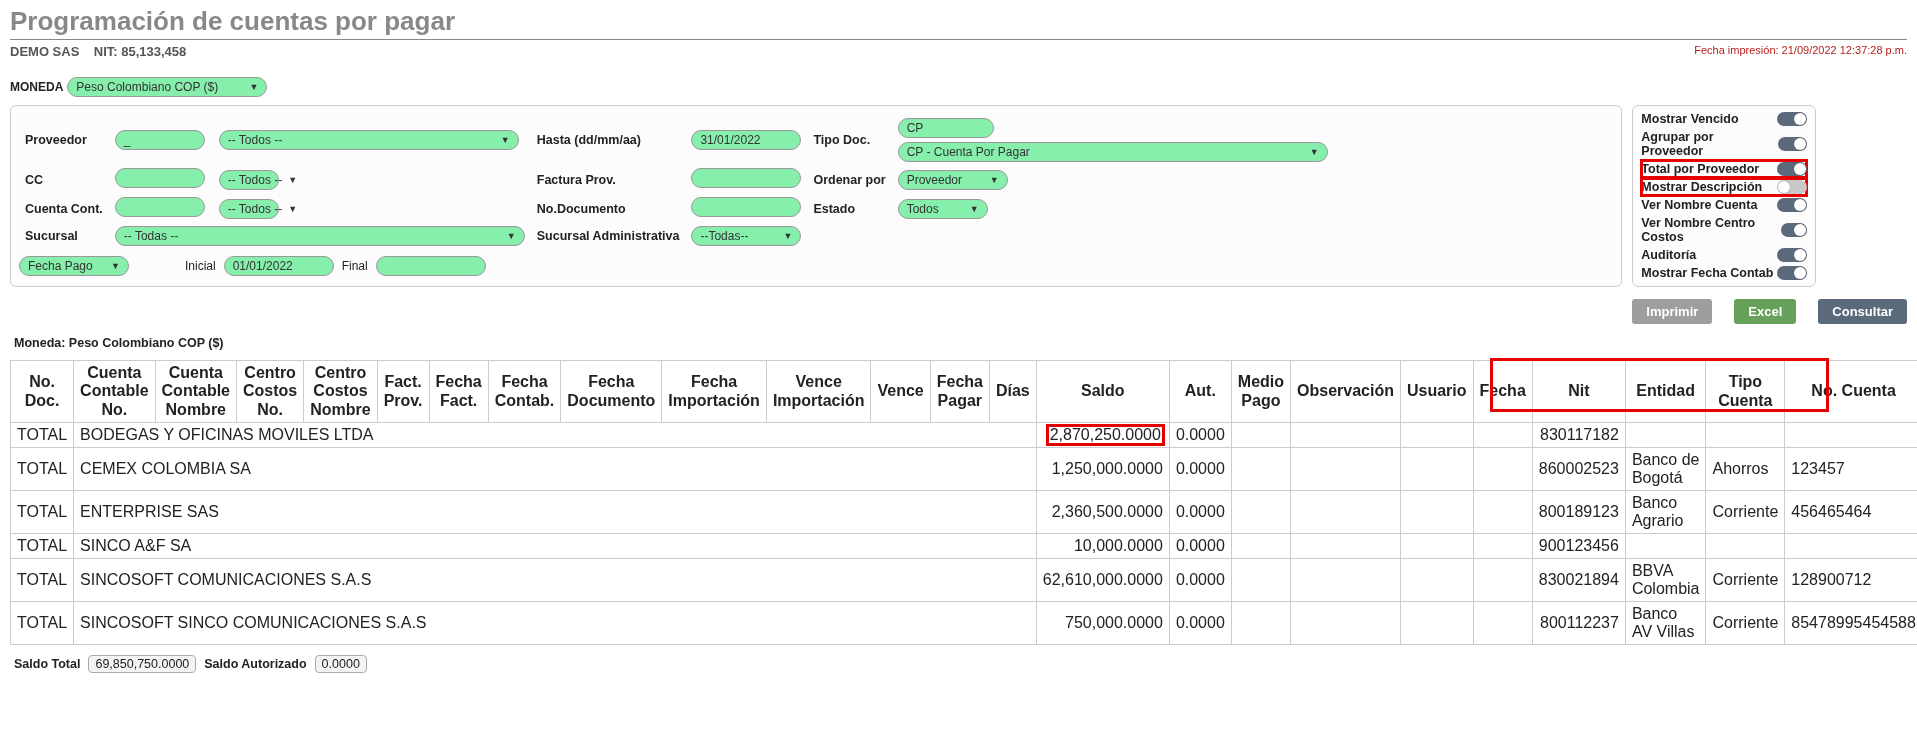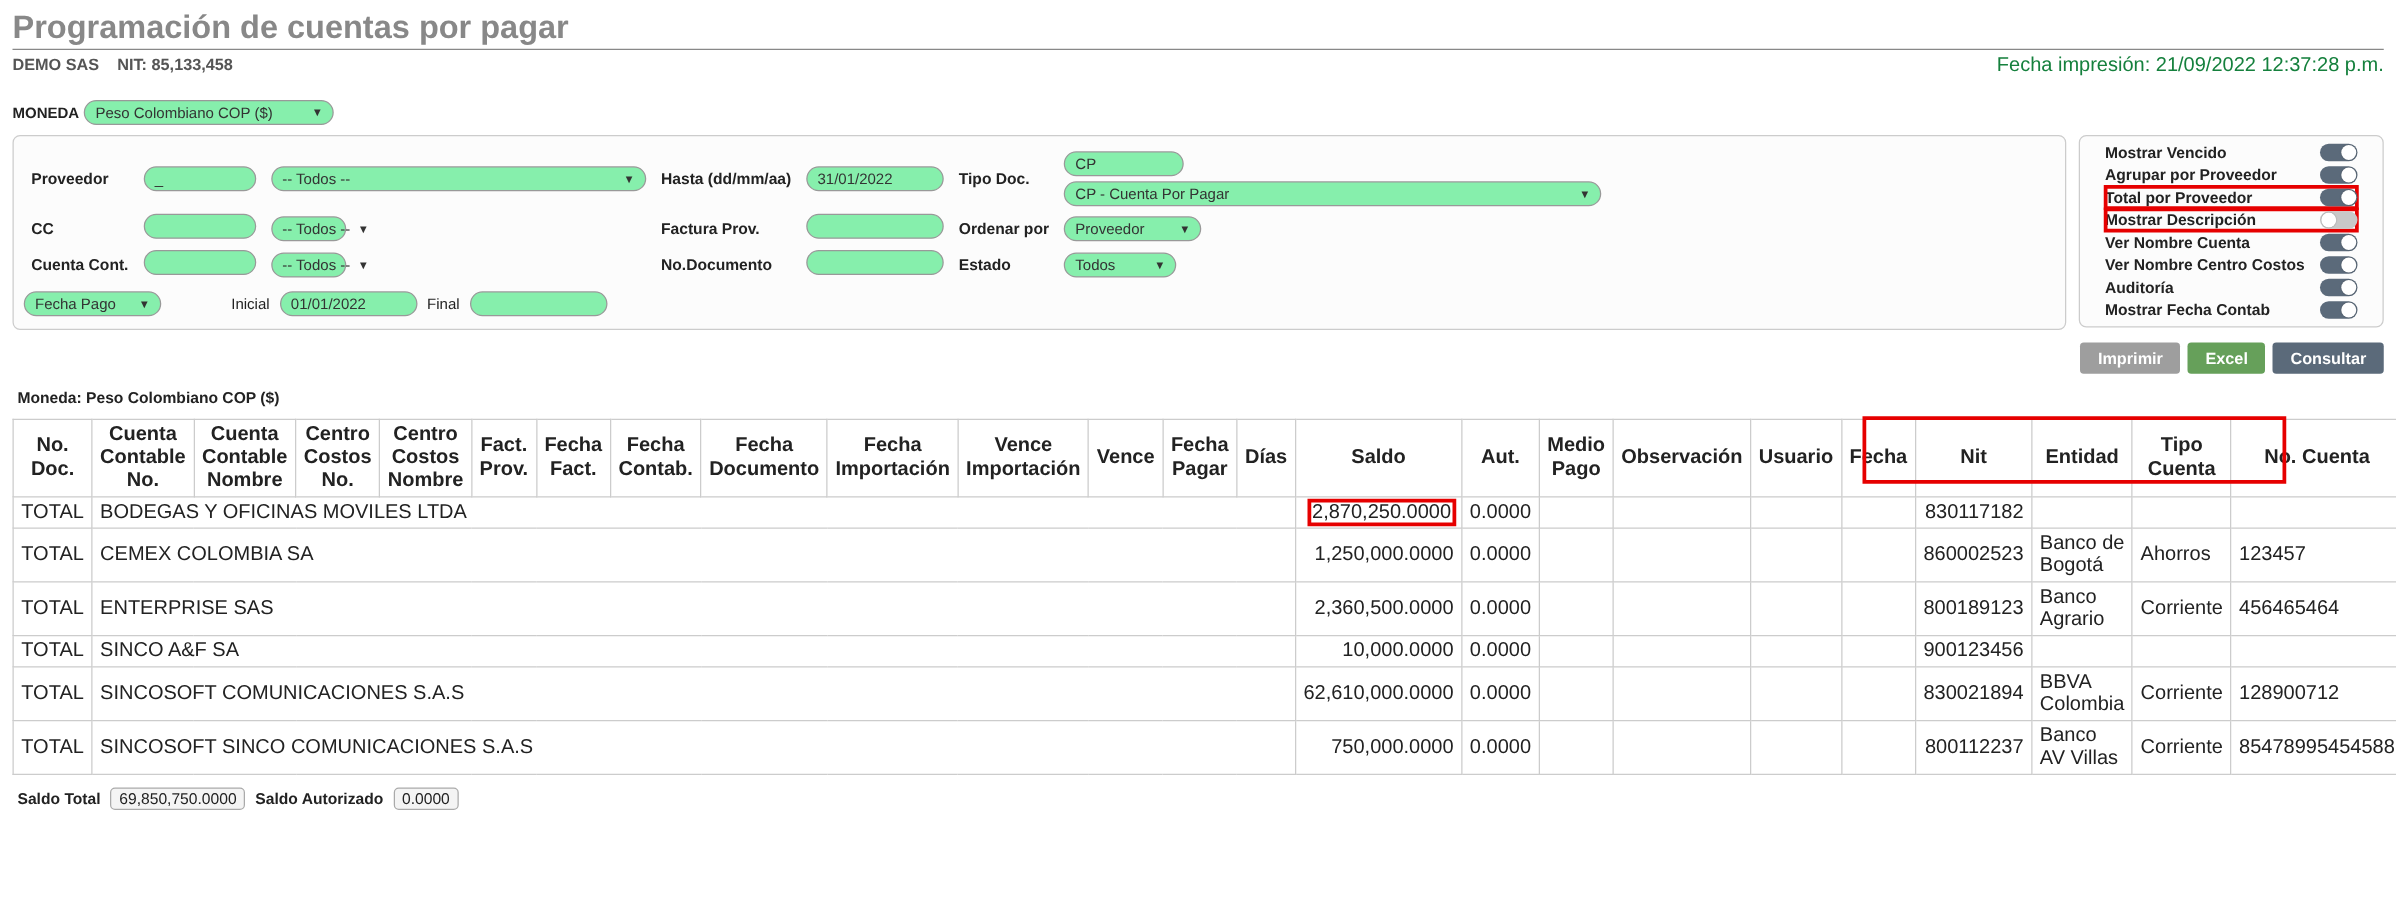--- a/index.html
+++ b/index.html
@@ -1,50 +1,50 @@
 <!DOCTYPE html>
 <html><head>
 <meta charset="utf-8">
 <style>
   * { box-sizing: border-box; font-family: Arial, Helvetica, sans-serif; }
   body { margin: 0; padding: 6px 10px; font-size: 12px; color: #222; background: #fff; width: 1917px; }
   .title { font-size: 26px; font-weight: bold; color: #888; margin: 0 0 2px 0; }
   .hr { border-top: 1.5px solid #888; margin: 2px 0 4px 0; }
   .subhead { display: flex; justify-content: space-between; font-weight: bold; color: #555; font-size: 13px; gap: 16px; }
-  .subhead-right { font-weight: normal; color: #15803d; font-size: 16px; }
+  .subhead-right { font-weight: normal; color: #b91c1c; font-size: 11px; }
   .row { display: flex; align-items: center; gap: 4px; margin: 18px 0 8px 0; }
   .bold { font-weight: bold; }
   .select, .input-text {
     border: 1px solid #999; border-radius: 10px; padding: 1px 8px; height: 20px;
     background: #86efac; font-size: 12px; display: inline-flex; align-items: center;
     justify-content: space-between; color: #333;
   }
   .select .chev { margin-left: 6px; font-size: 9px; color: #333; }
   .filters-wrap { display: flex; gap: 10px; align-items: flex-start; }
   .filters { border: 1px solid #ccc; border-radius: 6px; padding: 6px 8px 10px 8px; background: #fcfcfc; }
   .filters table { border-collapse: separate; border-spacing: 0 6px; }
   .filters td { padding: 0 6px; vertical-align: middle; white-space: nowrap; font-size: 12.5px; }
   .filters td.label { font-weight: bold; }
   .w60{width:60px}.w90{width:90px}.w110{width:110px}.w160{width:160px}.w200{width:200px}.w300{width:300px}.w430{width:430px}.w80{width:96px}
   .date-range { display: flex; align-items: center; gap: 8px; margin-top: 4px; }
-  .toggles { border: 1px solid #ccc; border-radius: 6px; padding: 4px 20px; background: #fcfcfc; width: 244px; }
+  .toggles { border: 1px solid #ccc; border-radius: 6px; padding: 4px 8px; background: #fcfcfc; width: 184px; }
   .toggle-row { display: flex; justify-content: space-between; align-items: center; padding: 2px 0; font-size: 12.5px; font-weight: bold; }
   .toggle {
     width: 30px; height: 14px; border-radius: 8px; position: relative; cursor: pointer;
   }
   .toggle::after {
     content: ""; position: absolute; top: 1px; width: 12px; height: 12px; border-radius: 50%;
     background: #fff; box-shadow: 0 0 1px rgba(0,0,0,.4);
   }
   .toggle.on  { background: #5b6a7a; }
   .toggle.on::after  { right: 1px; }
   .toggle.off { background: #c8c8c8; }
   .toggle.off::after { left: 1px; }
   .red-box { outline: 3px solid #e60000; outline-offset: -2px; }
-  .buttons { display: flex; gap: 6px; justify-content: flex-end; margin-top: 6px; }
+  .buttons { display: flex; gap: 22px; justify-content: flex-end; margin-top: 6px; }
   .btn { border: none; border-radius: 3px; padding: 5px 14px; font-size: 13px; font-weight: bold; color: #fff; cursor: pointer; }
   .btn-gray  { background: #9e9e9e; }
   .btn-green { background: #66a05a; }
   .btn-dark  { background: #5b6a7a; }
   .moneda-line { margin: 12px 0 10px 4px; font-size: 12.5px; }
   table.data { border-collapse: collapse; width: 100%; font-size: 16px; }
   table.data th, table.data td { border: 1px solid #ccc; padding: 3px 6px; text-align: center; }
   table.data th { background: #fff; font-weight: bold; vertical-align: middle; line-height: 1.15; }
   table.data td.left { text-align: left; }
   table.data td.right { text-align: right; }
@@ -122,20 +122,32 @@
         <td><span class="input-text w90"></span></td>
         <td><span class="select w60">
                 <span>-- Todos --</span>
                 <span class="chev">▼</span>
               </span></td>
         <td class="label">No.Documento</td>
         <td><span class="input-text w110"></span></td>
         <td class="label">Estado</td>
         <td><span class="select w90">
                 <span>Todos</span>
+                <span class="chev">▼</span>
+              </span></td>
+      </tr>
+      <tr>
+        <td class="label">Sucursal</td>
+        <td colspan="2"><span class="select" style="width:410px">
+                <span>-- Todas --</span>
+                <span class="chev">▼</span>
+              </span></td>
+        <td class="label">Sucursal Administrativa</td>
+        <td colspan="3"><span class="select w110">
+                <span>--Todas--</span>
                 <span class="chev">▼</span>
               </span></td>
       </tr>
     </tbody>
       </table>
     <div class="date-range">
       <span class="select w110">
           <span>Fecha Pago</span>
           <span class="chev">▼</span>
         </span>

